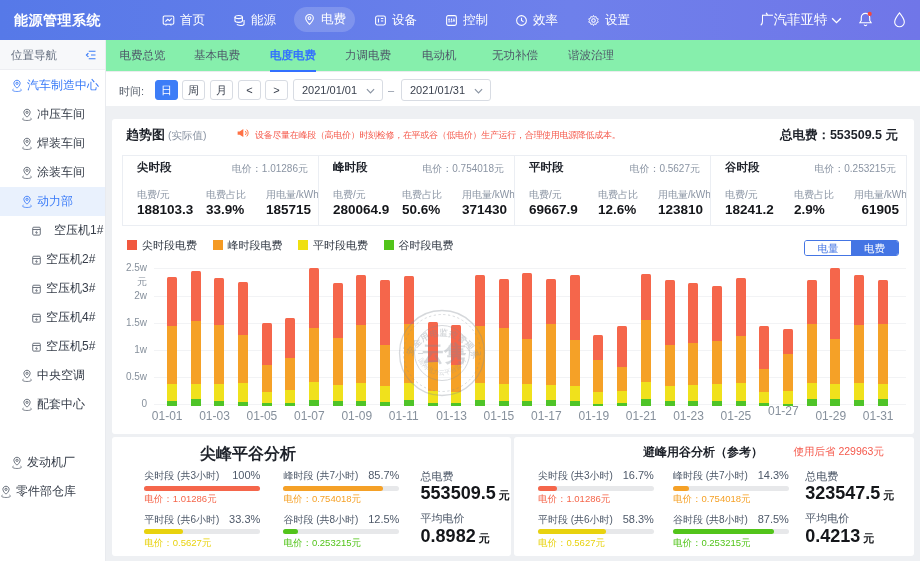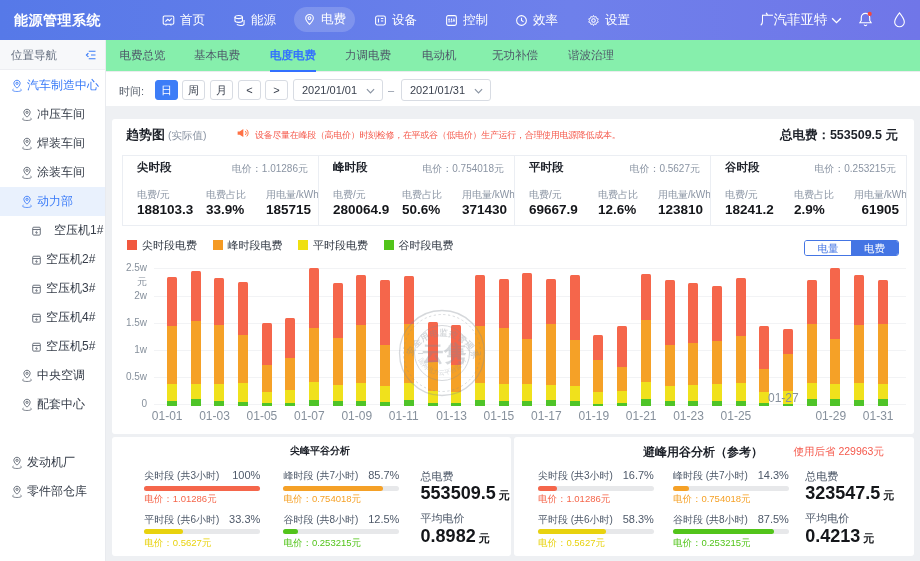--- a/index.html
+++ b/index.html
@@ -211,21 +211,21 @@
       <span style="margin-left:4px">配套中心</span>
     </div>
 <div class="sbitem" style="top:408px;padding-left:11px">
       <svg width="12" height="13" viewBox="0 0 16 17" fill="none" stroke="#5A626E" stroke-width="1.2">
         <path d="M8 1.5C5.7 1.5 3.8 3.3 3.8 5.6 3.8 8.5 8 12.2 8 12.2s4.2-3.7 4.2-6.6C12.2 3.3 10.3 1.5 8 1.5z"></path>
         <circle cx="8" cy="5.6" r="1.5"></circle>
         <path d="M3.4 13.2c-.9.4-1.4.9-1.4 1.4 0 1 2.7 1.9 6 1.9s6-.9 6-1.9c0-.5-.5-1-1.4-1.4" stroke-width="1"></path>
       </svg>
       <span style="margin-left:4px">发动机厂</span>
     </div>
-<div class="sbitem" style="top:437px;padding-left:11px">
+<div class="sbitem" style="top:437px;">
       <svg width="12" height="13" viewBox="0 0 16 17" fill="none" stroke="#5A626E" stroke-width="1.2">
         <path d="M8 1.5C5.7 1.5 3.8 3.3 3.8 5.6 3.8 8.5 8 12.2 8 12.2s4.2-3.7 4.2-6.6C12.2 3.3 10.3 1.5 8 1.5z"></path>
         <circle cx="8" cy="5.6" r="1.5"></circle>
         <path d="M3.4 13.2c-.9.4-1.4.9-1.4 1.4 0 1 2.7 1.9 6 1.9s6-.9 6-1.9c0-.5-.5-1-1.4-1.4" stroke-width="1"></path>
       </svg>
       <span style="margin-left:4px">零件部仓库</span>
     </div>
 </div>
 <div class="tabsbar">
 <div class="tab" style="left:13.5px">电费总览</div>
@@ -484,21 +484,21 @@
     <div style="position:absolute;bottom:2.7px;width:100%;height:11.4px;background:#F0E11C"></div>
     <div style="position:absolute;bottom:14.1px;width:100%;height:23.4px;background:#F5A127"></div>
     <div style="position:absolute;bottom:37.5px;width:100%;height:43.0px;background:#F5664B;border-radius:1.5px 1.5px 0 0"></div>
   </div>
 <div class="bar" style="left:783.0px;top:329.3px;height:76.7px">
     <div style="position:absolute;bottom:0;width:100%;height:2.2px;background:#4FC428"></div>
     <div style="position:absolute;bottom:2.2px;width:100%;height:13.1px;background:#F0E11C"></div>
     <div style="position:absolute;bottom:15.2px;width:100%;height:36.4px;background:#F5A127"></div>
     <div style="position:absolute;bottom:51.7px;width:100%;height:25.0px;background:#F5664B;border-radius:1.5px 1.5px 0 0"></div>
   </div>
-<div class="xlab" style="left:768.0px;top:391px">01-27</div>
+<div class="xlab" style="left:768.0px;top:404px">01-27</div>
 <div class="bar" style="left:806.7px;top:279.8px;height:126.2px">
     <div style="position:absolute;bottom:0;width:100%;height:6.5px;background:#4FC428"></div>
     <div style="position:absolute;bottom:6.5px;width:100%;height:16.3px;background:#F0E11C"></div>
     <div style="position:absolute;bottom:22.8px;width:100%;height:59.3px;background:#F5A127"></div>
     <div style="position:absolute;bottom:82.1px;width:100%;height:44.1px;background:#F5664B;border-radius:1.5px 1.5px 0 0"></div>
   </div>
 <div class="bar" style="left:830.4px;top:267.8px;height:138.2px">
     <div style="position:absolute;bottom:0;width:100%;height:6.5px;background:#4FC428"></div>
     <div style="position:absolute;bottom:6.5px;width:100%;height:15.2px;background:#F0E11C"></div>
     <div style="position:absolute;bottom:21.8px;width:100%;height:45.2px;background:#F5A127"></div>
@@ -527,21 +527,21 @@
       <path id="wmarc2" d="M19 47 A26 26 0 0 0 69 47"></path>
     </defs>
 <text font-size="8.5" fill="#828A94" font-weight="bold" letter-spacing=".5"><textPath href="#wmarc" startOffset="4">安全用电监控管理系统</textPath></text>
 <text font-size="6.5" fill="#828A94"><textPath href="#wmarc2" startOffset="4">国网电力云平台监制</textPath></text>
 <text x="46" y="52" font-size="22" fill="#828A94" text-anchor="middle" font-weight="bold">云隽</text>
 <path d="M20 44.5h5M63 44.5h5" stroke="#828A94" stroke-width="1.2"></path>
 <text x="7" y="47" font-size="6" fill="#828A94">∴</text>
     <text x="76" y="47" font-size="6" fill="#828A94">∴</text>
 </svg>
 <div class="card" style="left:112px;top:437px;width:398.5px;height:119px"></div>
-<div class="abs" style="left:200px;top:444px;width:240px;text-align:center;font-size:10px;font-weight:bold;color:#1D2129">尖峰平谷分析</div>
+<div class="abs" style="left:200px;top:444px;width:240px;text-align:left;font-size:16px;font-weight:bold;color:#1D2129">尖峰平谷分析</div>
 <div class="an-lab" style="left:144.3px;top:469px">尖时段 (共3小时)</div>
 <div class="an-pct" style="left:200.3px;top:469px;width:60px">100%</div>
 <div class="track" style="left:144.3px;top:486.3px;width:116px">
     <div class="fill" style="width:100.0%;background:#F5664B"></div>
   </div>
 <div class="price" style="left:144.3px;top:492.5px;color:#F5664B">电价：1.01286元</div>
 <div class="an-lab" style="left:283.4px;top:469px">峰时段 (共7小时)</div>
 <div class="an-pct" style="left:339.4px;top:469px;width:60px">85.7%</div>
 <div class="track" style="left:283.4px;top:486.3px;width:116px">
     <div class="fill" style="width:85.7%;background:#F5A127"></div>

